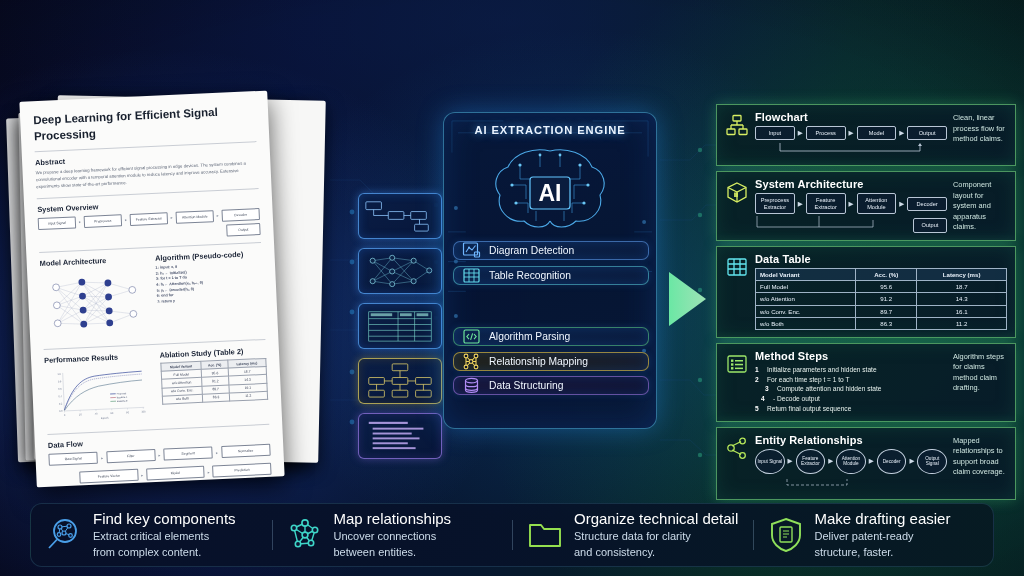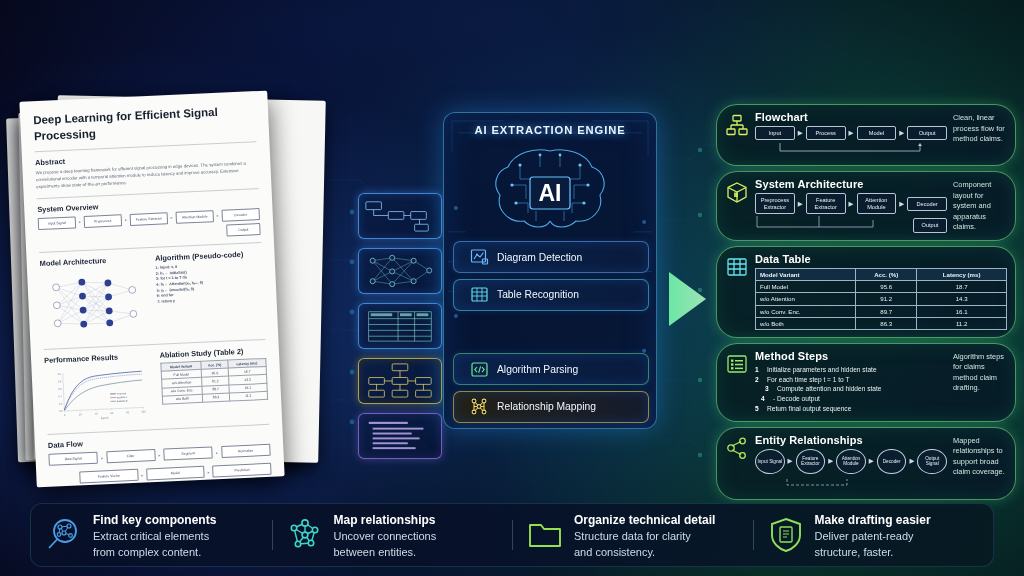--- a/index.html
+++ b/index.html
@@ -67,38 +67,38 @@
 
   
   #engine { position:absolute; left:443px; top:112px; width:214px; height:317px; z-index:5;
             border-radius:12px; border:1.3px solid rgba(80,190,235,0.55);
             background: linear-gradient(170deg, rgba(7,24,58,0.96) 0%, rgba(6,20,50,0.96) 55%, rgba(8,24,56,0.96) 100%);
             box-shadow: 0 0 26px rgba(40,140,230,0.40), inset 0 0 32px rgba(20,70,150,0.35); overflow:hidden; }
   #eng-title { position:absolute; top:11px; left:0; width:100%; text-align:center;
                font-size:11.2px; font-weight:700; letter-spacing:0.9px; color:#eaf4ff; text-shadow:0 0 8px rgba(90,180,255,0.8); }
   #brain { position:absolute; top:28px; left:50%; transform:translateX(-50%); width:148px; height:92px; }
   #rows { position:absolute; top:128px; left:9px; width:196px; display:flex; flex-direction:column; gap:5.5px; }
-  .frow { height:32px; border-radius:7px; display:flex; align-items:center; padding:0 16px; gap:8px;
+  .frow { height:19px; border-radius:7px; display:flex; align-items:center; padding:0 8px; gap:8px;
           border:1px solid rgba(110,190,250,0.42);
           background: linear-gradient(95deg, rgba(11,34,74,0.95), rgba(10,28,62,0.95));
           box-shadow: inset 0 0 12px rgba(25,85,170,0.32), 0 0 7px rgba(40,120,210,0.22); }
   .frow .lbl { font-size:10.3px; color:#f0f7ff; font-weight:500; white-space:nowrap; }
   .frow .ico { width:19px; height:19px; flex:0 0 19px; display:flex; align-items:center; justify-content:center; }
   .frow.c1 { border-color: rgba(100,170,255,0.55); }
   .frow.c2 { border-color: rgba(90,210,225,0.55); }
   .frow.c3 { border-color: rgba(95,215,140,0.55); margin-top: 37px; }
   .frow.c4 { border-color: rgba(228,200,80,0.62); background: linear-gradient(95deg, rgba(36,34,22,0.95), rgba(22,28,44,0.95)); }
   .frow.c5 { border-color: rgba(160,125,240,0.58); background: linear-gradient(95deg, rgba(24,20,58,0.95), rgba(16,20,52,0.95)); }
 
   
   #garrow { position:absolute; left:664px; top:268px; width:46px; height:62px; z-index:5; }
 
   
   #outs { position:absolute; left:716px; top:104px; width:300px; z-index:5; display:flex; flex-direction:column; gap:5px; }
-  .opanel { border-radius:21px; border:1.2px solid rgba(120,225,130,0.62);
+  .opanel { border-radius:0; border:1.2px solid rgba(120,225,130,0.62);
             background: linear-gradient(120deg, rgba(7,32,36,0.93), rgba(7,26,40,0.93));
             box-shadow: 0 0 13px rgba(70,200,120,0.33), inset 0 0 18px rgba(20,80,70,0.40);
             padding:6px 8px 7px; display:flex; gap:6px; position:relative; }
   .opanel .pic { flex:0 0 24px; display:flex; align-items:flex-start; justify-content:center; padding-top:3px; }
   .opanel .mid { flex:1 1 auto; min-width:0; }
   .opanel .note { flex:0 0 54px; font-size:7.4px; line-height:1.42; color:#cfe6e0; padding-top:2px; }
   .ohead { font-size:11px; font-weight:700; color:#ffffff; margin-bottom:3px; letter-spacing:0.1px; }
   .chip { border:0.8px solid #b9c6d6; border-radius:2px; font-size:5.6px; color:#e9f1fa; padding:3px 3px; text-align:center; line-height:1.15; background:rgba(12,30,50,0.75); }
   .flowline { display:flex; align-items:center; gap:3px; }
   .flowline .ar2 { color:#cfdbe8; font-size:6.5px; }
@@ -112,21 +112,21 @@
   .ell { width:31px; height:25px; border-radius:50%; border:0.8px solid #c5d2e0; display:flex; align-items:center; justify-content:center;
          font-size:4.7px; color:#e9f1fa; text-align:center; line-height:1.12; background:rgba(12,30,50,0.7); }
 
   
   #bottom { position:absolute; left:30px; top:503px; width:964px; height:64px; z-index:6;
             border-radius:12px; background: linear-gradient(100deg, rgba(8,16,40,0.95) 0%, rgba(7,18,42,0.95) 48%, rgba(7,26,34,0.95) 100%);
             border:1px solid rgba(90,170,200,0.20); display:flex; align-items:center; }
   .bitem { flex:1 1 0; display:flex; align-items:center; gap:10px; padding:0 14px; position:relative; }
   .bitem + .bitem::before { content:""; position:absolute; left:0; top:10px; bottom:10px; width:1px; background:rgba(150,185,215,0.30); }
   .bitem .bico { width:38px; height:38px; flex:0 0 38px; display:flex; align-items:center; justify-content:center; }
-  .bitem .bt { font-size:12px; font-weight:700; color:#ffffff; line-height:1.2;margin-top:30px; }
+  .bitem .bt { font-size:15px; font-weight:400; color:#ffffff; line-height:1.2;margin-top:30px; }
   .bitem .bd { font-size:11px; color:#cddcea; line-height:1.33; margin-top:1px; }
 </style>
 </head>
 <body>
 
 <div id="stage">
 
   <svg width="1024" height="576" style="position:absolute;inset:0;opacity:0.5">
     <g stroke="#1d4f8a" stroke-width="0.7" fill="none" opacity="0.55">
       <path d="M330,180 L360,180 L380,200 L430,200"></path>

